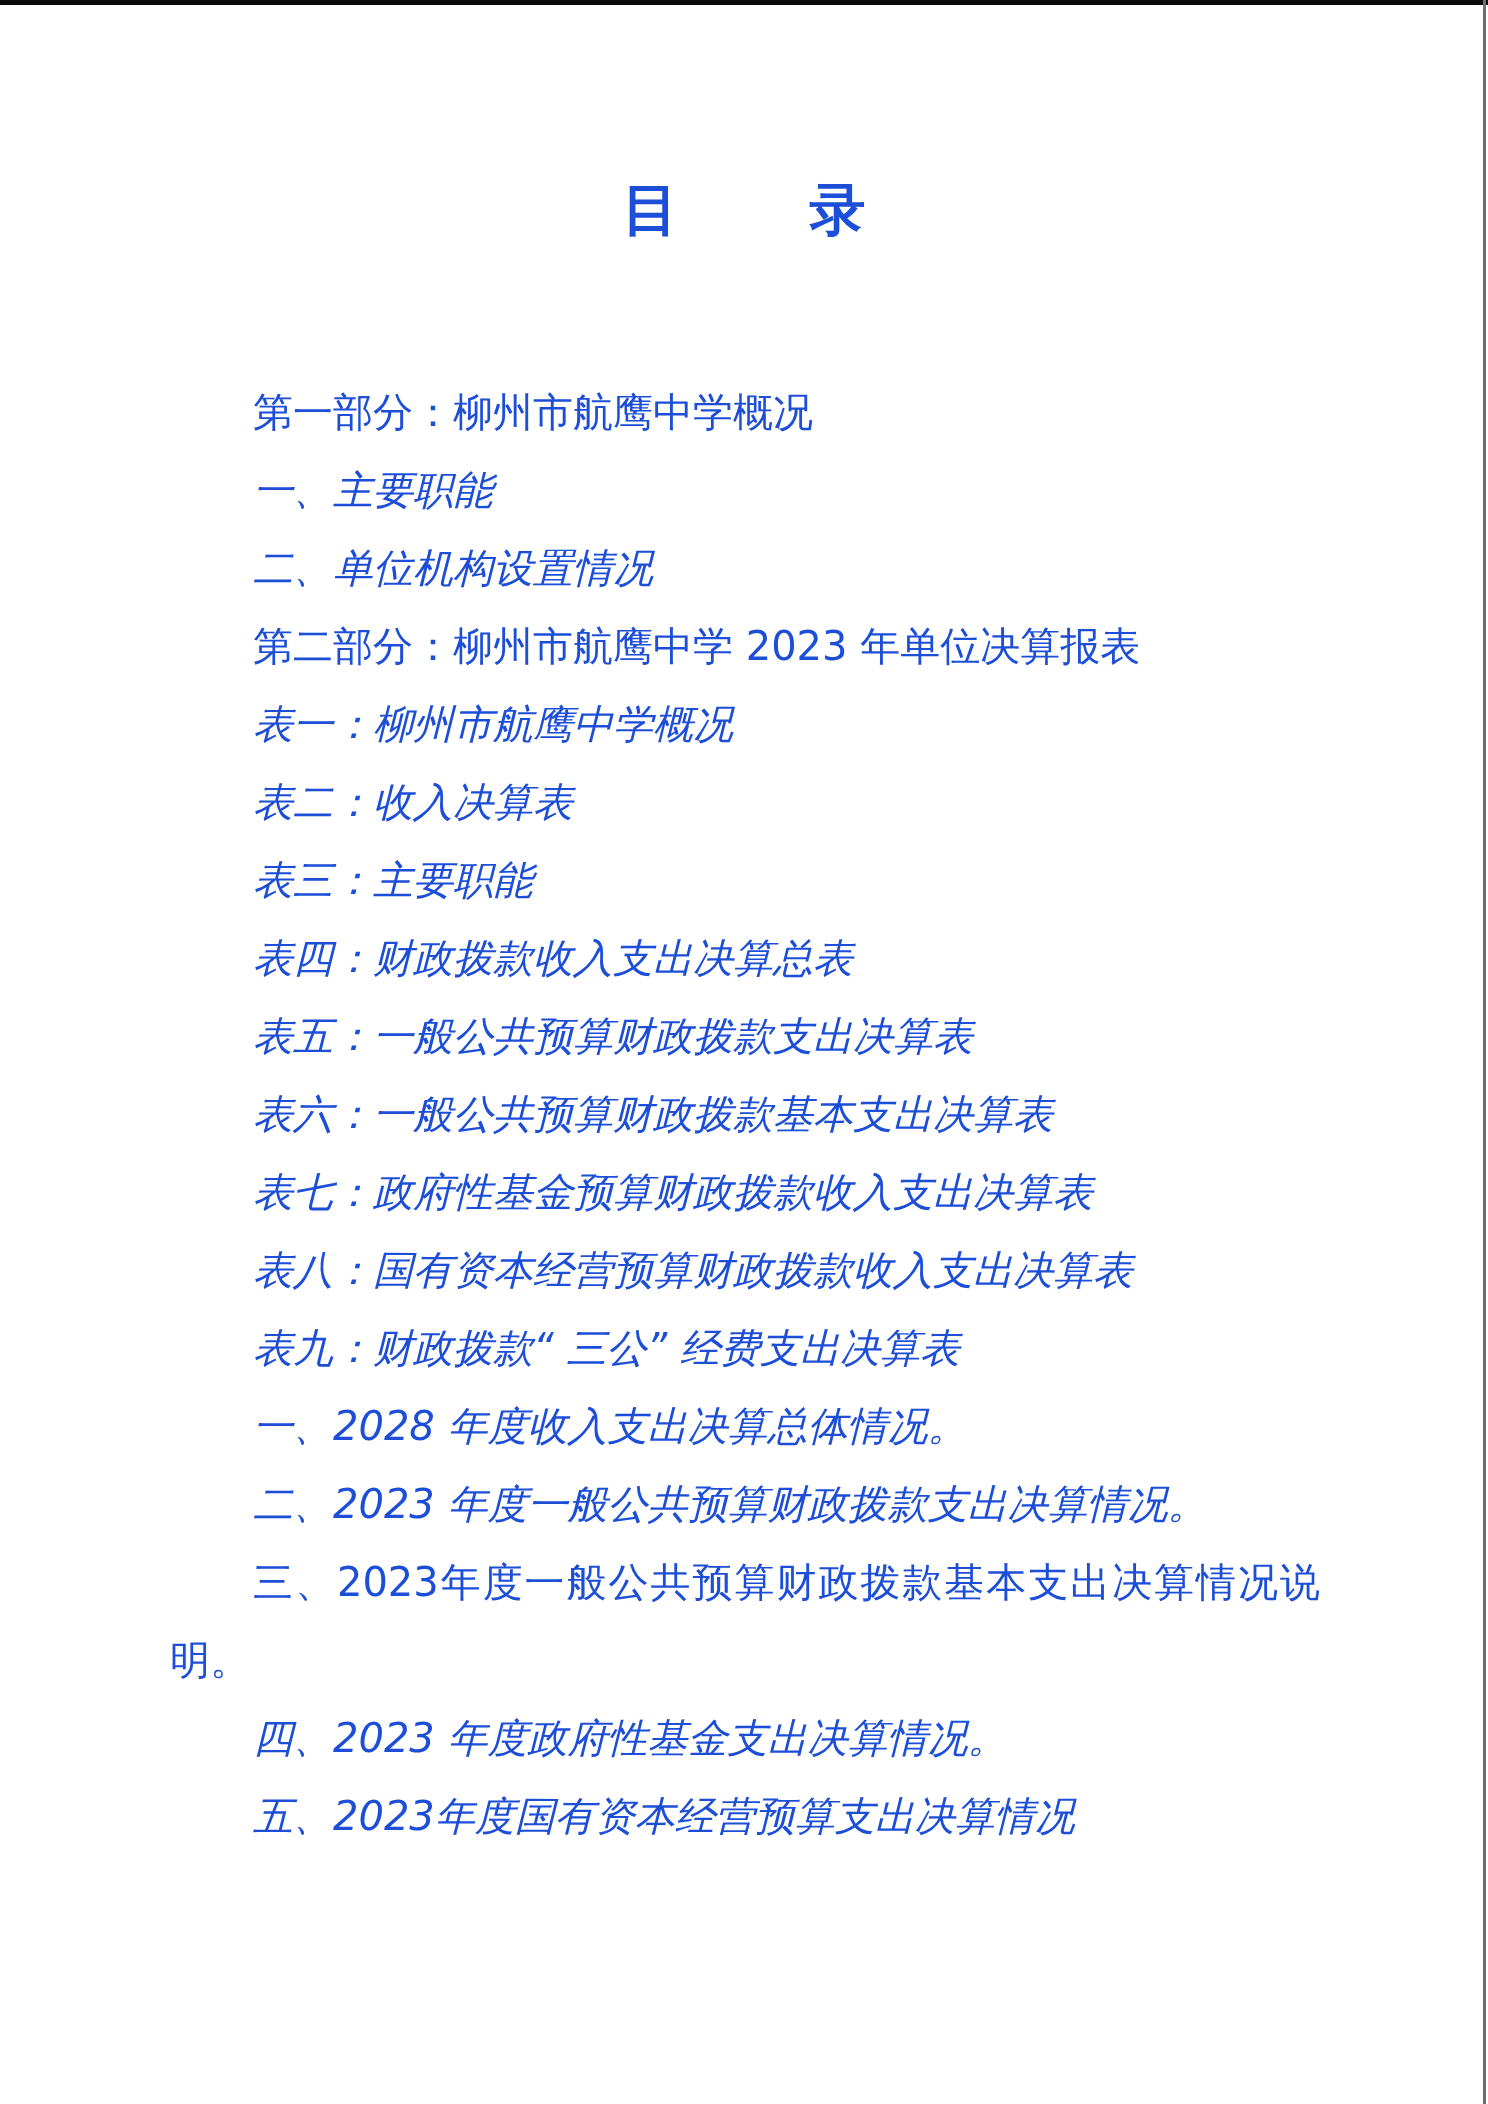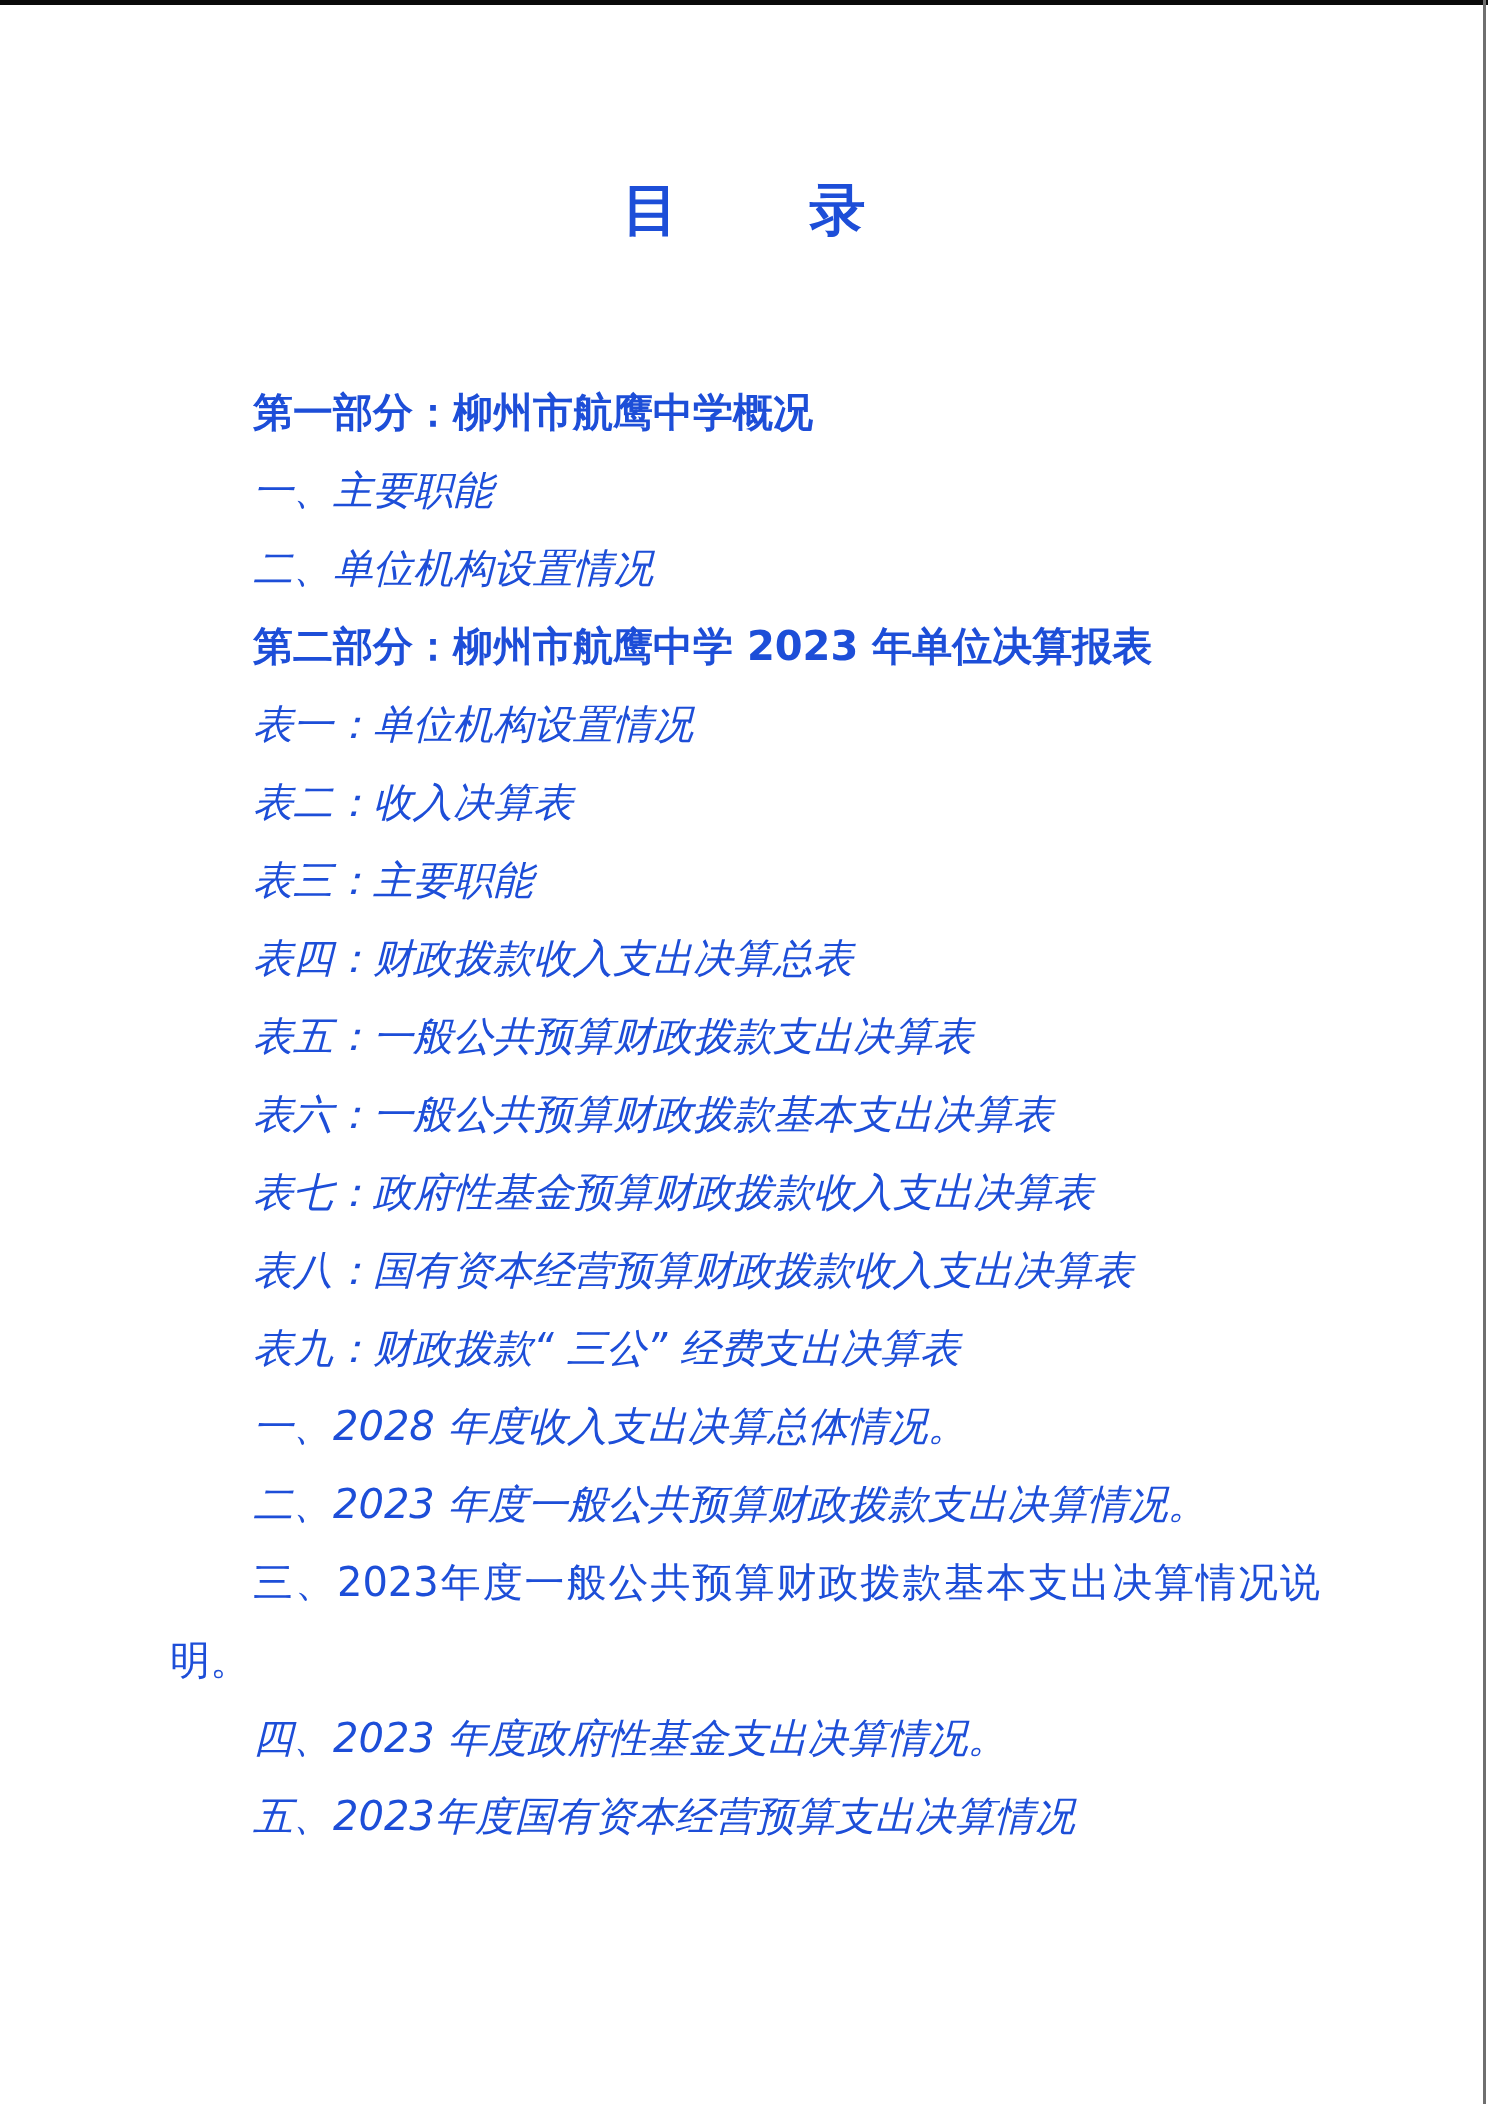--- a/index.html
+++ b/index.html
@@ -47,21 +47,21 @@
     white-space: pre;
     letter-spacing: 2px;
   }
   .toc-list p.line {
     margin: 0;
     font-size: 40px;
     line-height: 78px;
     font-weight: 400;
   }
   .toc-list p.heading {
-    font-weight: 700;
+    font-weight: 400;
     padding-left: 83px;
   }
   .toc-list p.entry {
     padding-left: 83px;
     font-style: italic;
   }
   .toc-list p.wrap-entry {
     padding-left: 0;
     text-indent: 83px;
     text-align: justify;
@@ -76,21 +76,21 @@
 
   <div class="content">
     <h1 class="doc-title">目      录</h1>
 
     <div class="toc-list">
 
     <p class="line heading">第一部分：柳州市航鹰中学概况</p>
         <p class="line entry">一、主要职能</p>
         <p class="line entry">二、单位机构设置情况</p>
         <p class="line heading">第二部分：柳州市航鹰中学 2023 年单位决算报表</p>
-        <p class="line entry">表一：单位机构设置情况</p>
+        <p class="line entry">表一：柳州市航鹰中学概况</p>
         <p class="line entry">表二：收入决算表</p>
         <p class="line entry">表三：主要职能</p>
         <p class="line entry">表四：财政拨款收入支出决算总表</p>
         <p class="line entry">表五：一般公共预算财政拨款支出决算表</p>
         <p class="line entry">表六：一般公共预算财政拨款基本支出决算表</p>
         <p class="line entry">表七：政府性基金预算财政拨款收入支出决算表</p>
         <p class="line entry">表八：国有资本经营预算财政拨款收入支出决算表</p>
         <p class="line entry">表九：财政拨款“ 三公” 经费支出决算表</p>
         <p class="line entry">一、2028 年度收入支出决算总体情况。</p>
         <p class="line entry">二、2023 年度一般公共预算财政拨款支出决算情况。</p>

